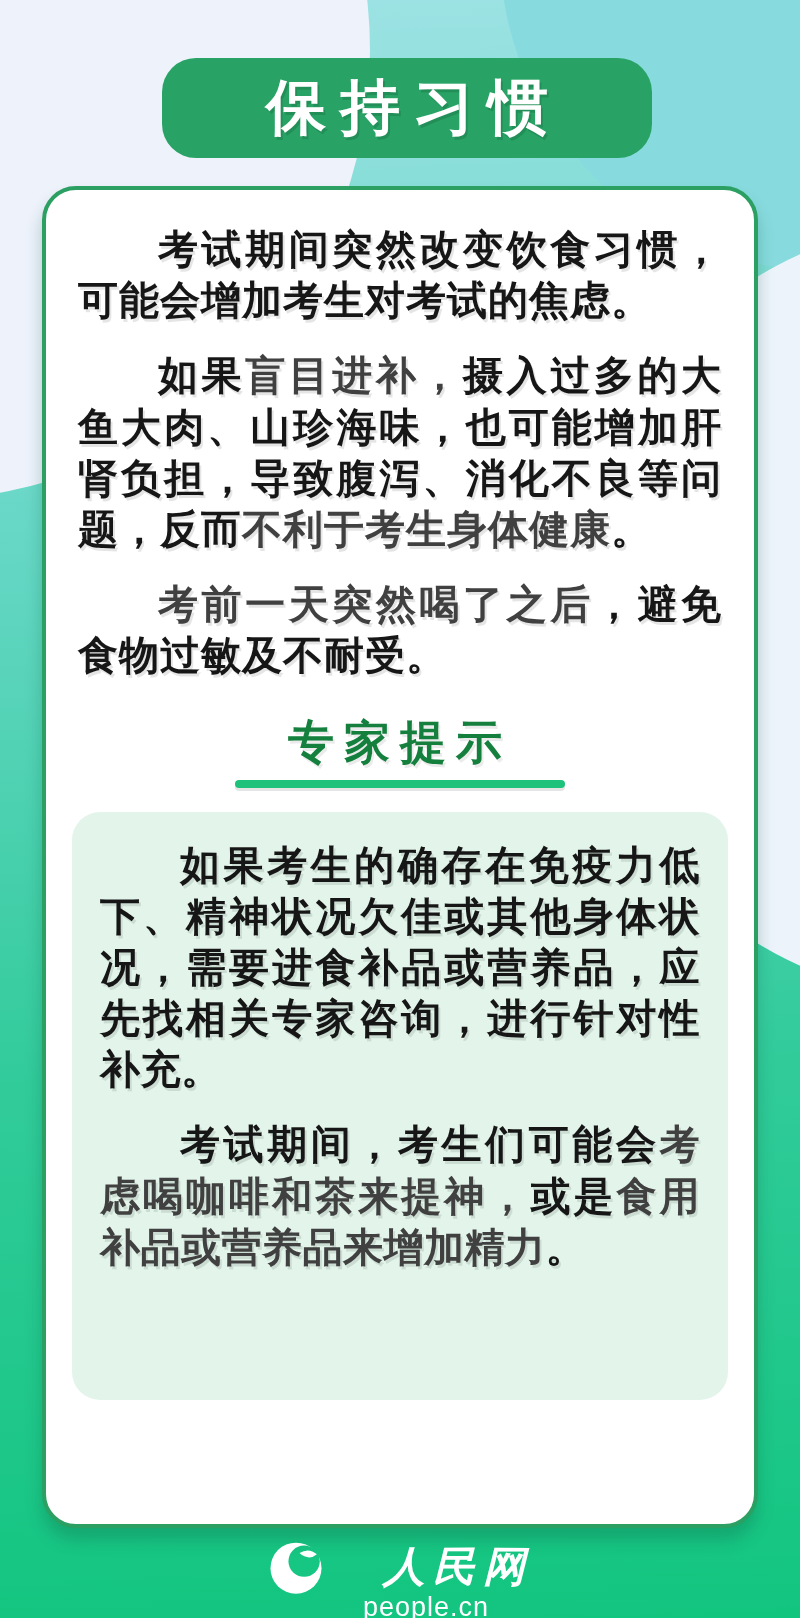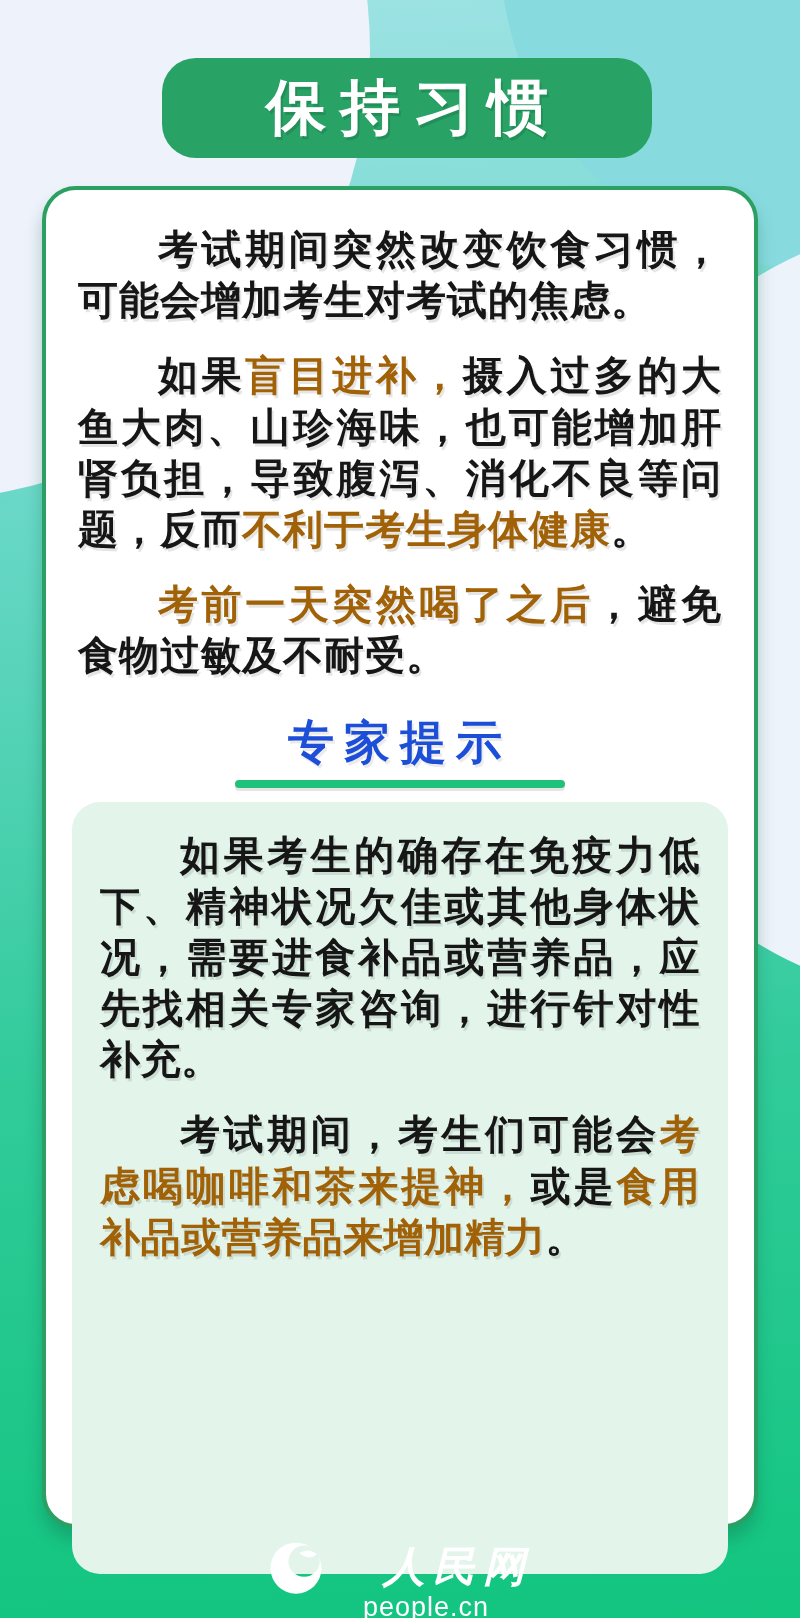--- a/index.html
+++ b/index.html
@@ -28,39 +28,39 @@
     box-sizing:border-box;background:#FFFFFF;
     border:4px solid #2C9F62;border-radius:34px;
     box-shadow:0 12px 16px rgba(15,90,60,0.28);
     padding:34px 32px 7px 32px;
   }
   .para{
     margin:0 0 24px 0;text-indent:2em;text-align:justify;
     font-size:40px;line-height:1.28;font-weight:800;color:#161616;
     letter-spacing:1px;text-shadow:2px 3px 0 rgba(0,0,0,0.10);
   }
-  .para .hl{color:#a16207;}
+  .para .hl{color:#404040;}
 
   .expert-heading{
     margin:30px 0 0 0;text-align:center;
   }
   .expert-heading .txt{
-    font-size:46px;font-weight:900;color:#1d4ed8;letter-spacing:10px;
+    font-size:46px;font-weight:900;color:#15803d;letter-spacing:10px;
     text-shadow:2px 3px 0 rgba(0,0,0,0.08);
     margin-top:20px;
   }
   .heading-underline{
     width:330px;height:8px;background:#1EC27B;border-radius:4px;
     margin:6px auto 0 auto;box-shadow:0 3px 0 rgba(0,0,0,0.10);
   }
 
   .expert-card{
-    margin:14px -6px 0 -6px;box-sizing:border-box;
+    margin:24px -6px 0 -6px;box-sizing:border-box;
     background:#E3F5EB;border-radius:28px;
-    padding:28px 28px 4px 28px;height:772px;
+    padding:28px 28px 4px 28px;height:588px;
   }
   .expert-card .para{letter-spacing:0.5px;}
 
   .footer-logo{
     position:absolute;left:0;top:1538px;width:800px;
     display:flex;flex-direction:column;align-items:center;
   }
   .logo-row{display:flex;align-items:center;gap:10px;}
   .moon-icon{width:58px;height:58px;display:block;}
   .logo-cn{

